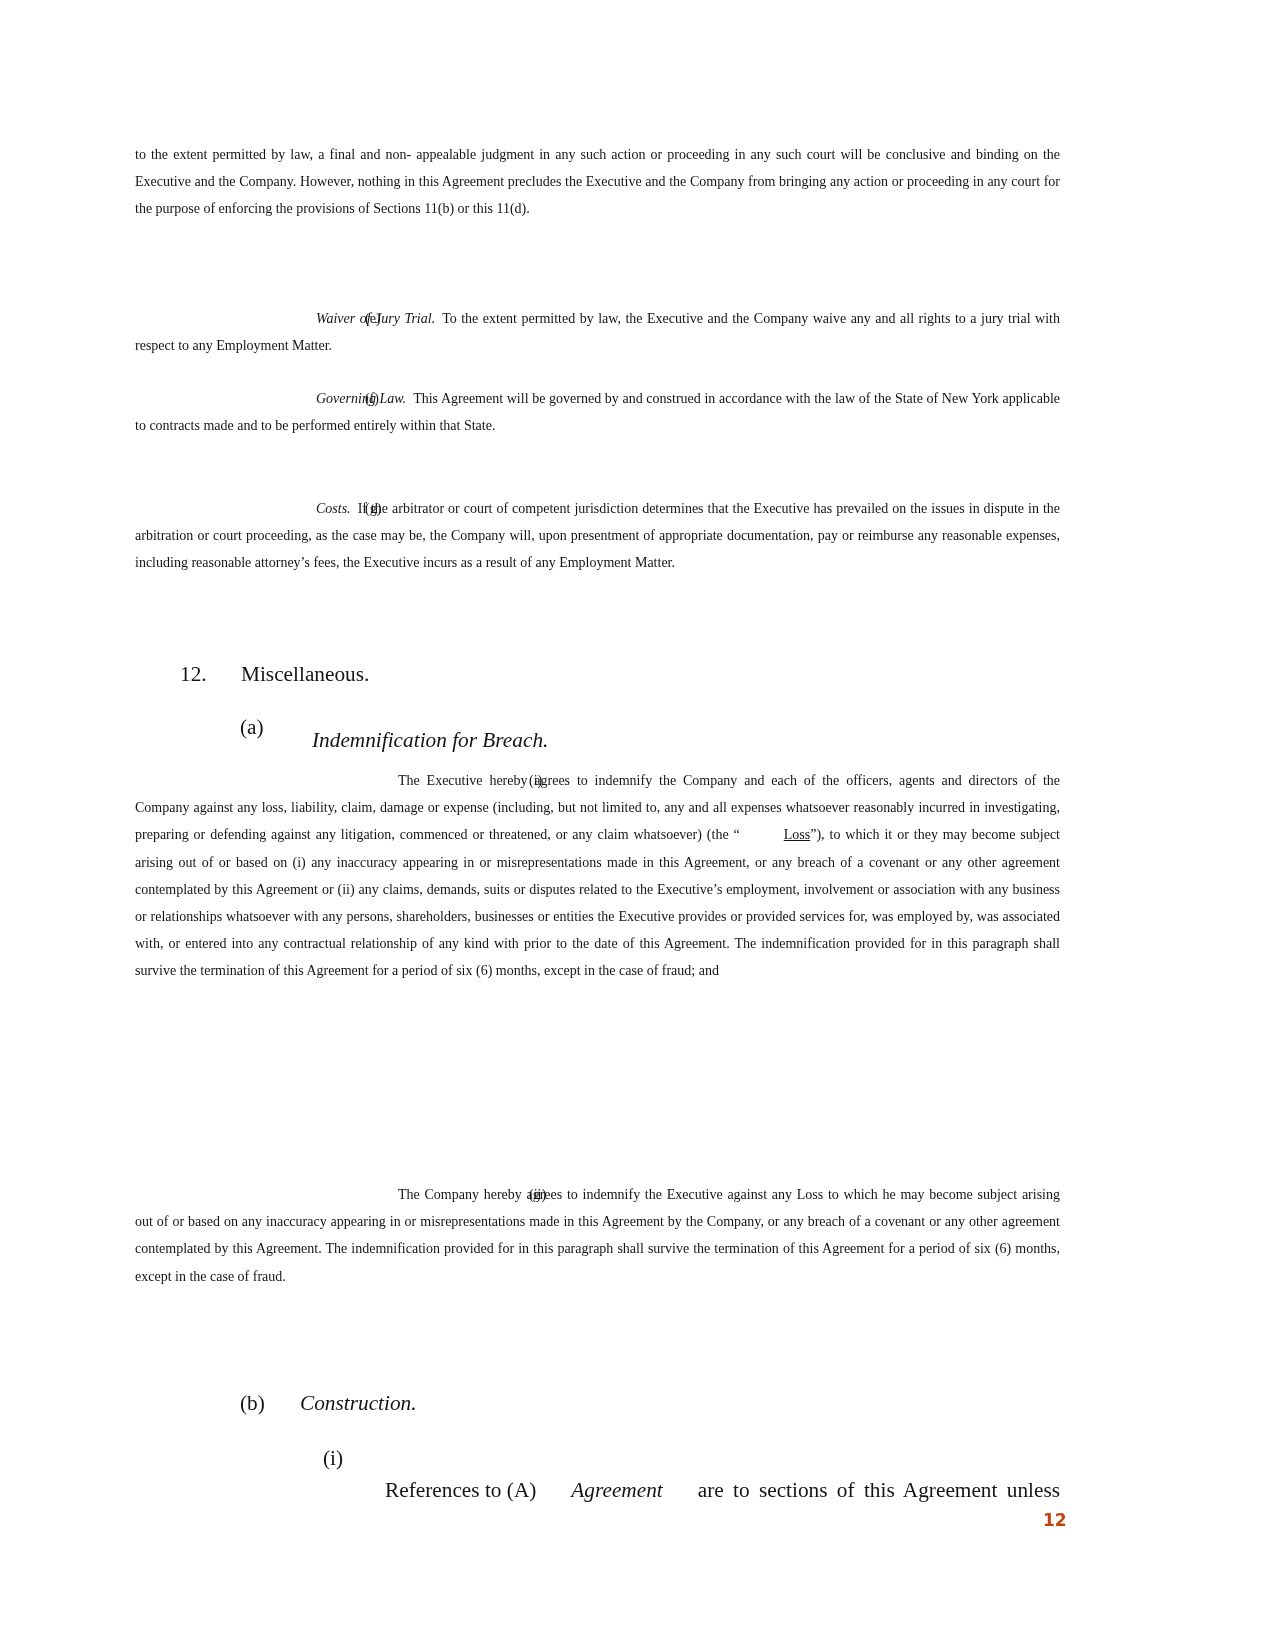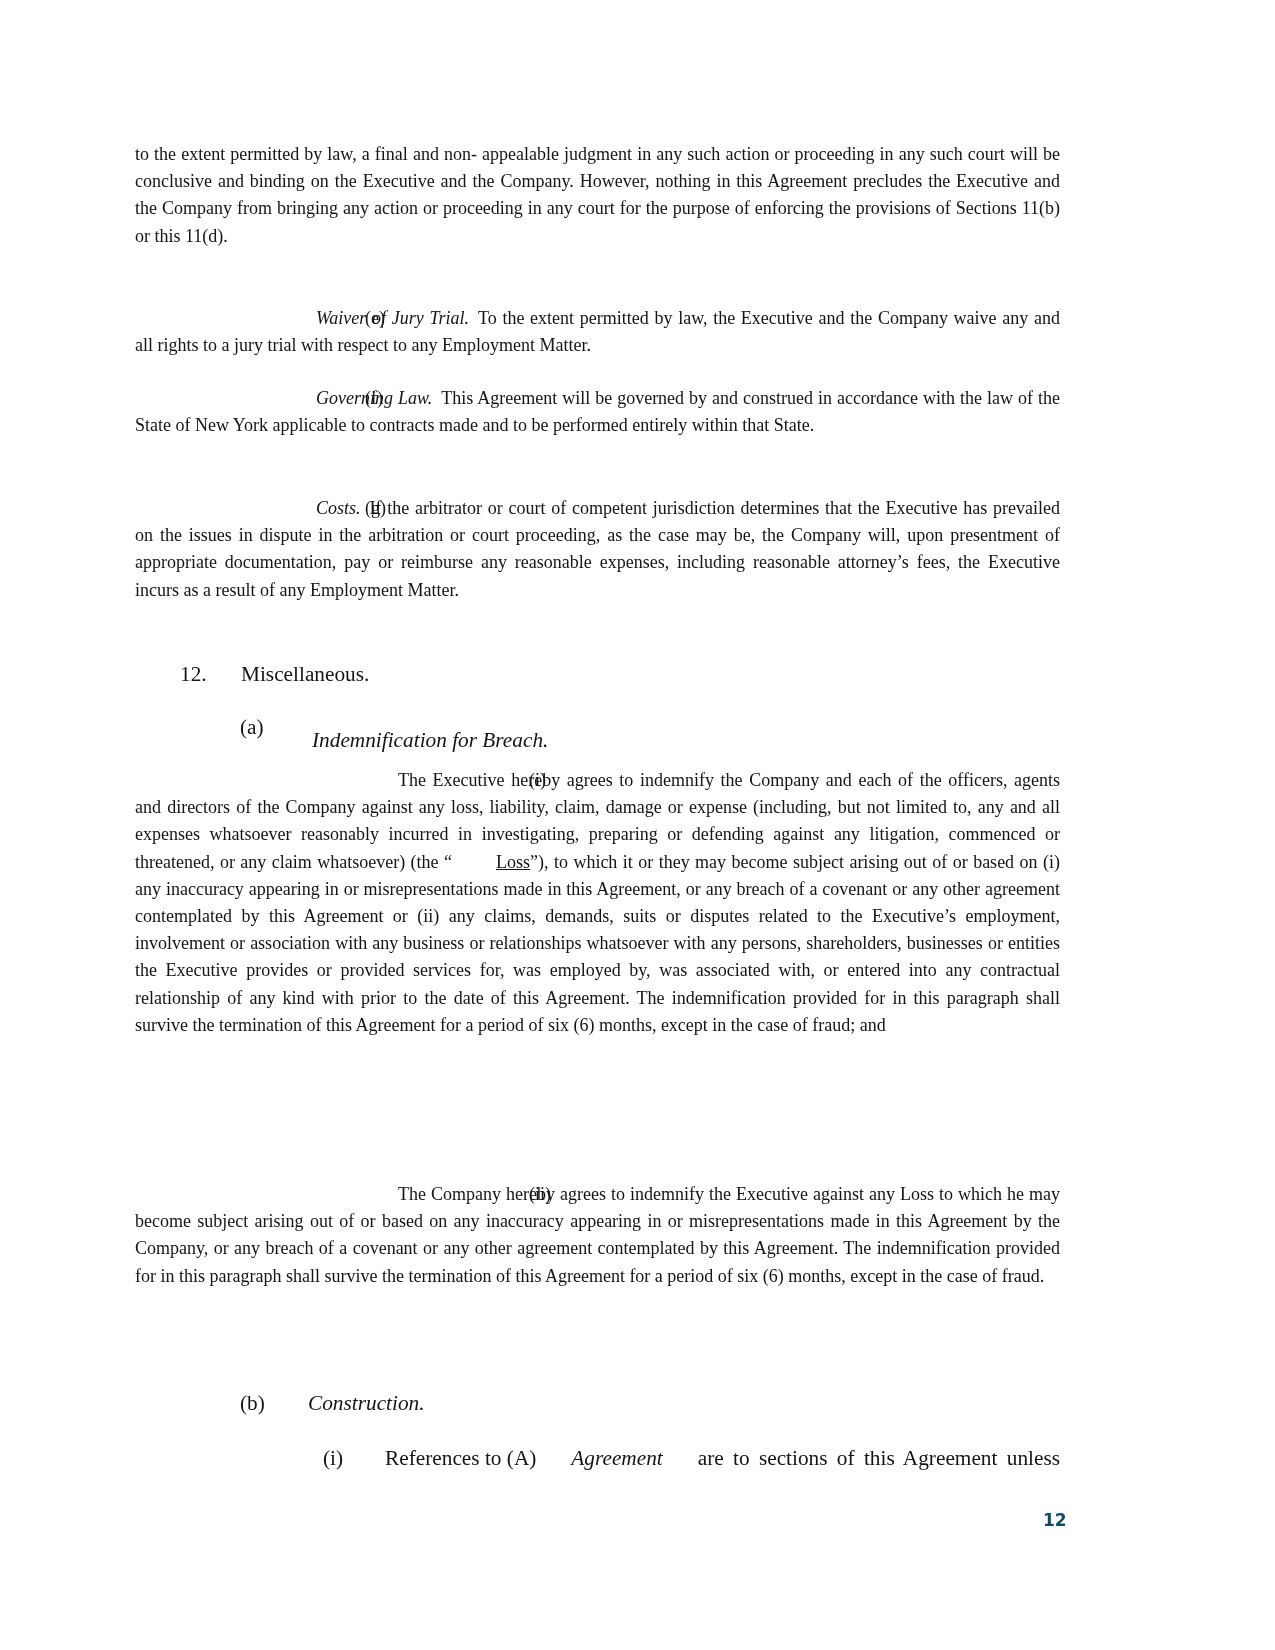--- a/index.html
+++ b/index.html
@@ -4,38 +4,38 @@
   <style>
     html, body { margin: 0; padding: 0; background: #ffffff; }
     body {
       width: 1275px; height: 1650px; position: relative; overflow: hidden;
       font-family: "Liberation Serif", "DejaVu Serif", serif;
       color: #141414;
     }
     .page { position: absolute; left: 0; top: 0; width: 1275px; height: 1650px; background: #fff; }
     .para {
       position: absolute; left: 135px; width: 925px;
-      font-size: 18px; line-height: 27.2px;
+      font-size: 14px; line-height: 27.2px;
       text-align: justify; text-align-last: left;
       margin: 0;
     }
     .indent-1 { text-indent: 115px; }
     .indent-2 { text-indent: 197px; }
     .label { display: inline-block; }
     .ital { font-style: italic; }
     .bold { font-weight: normal; }
     .u { text-decoration: underline; margin-left: 44px; }
     .heading-line {
       position: absolute; font-size: 21.3px; line-height: 27px; white-space: nowrap;
     }
     .num { position: absolute; }
     .page-number {
       position: absolute; left: 1043px; top: 1510px;
       font-family: "DejaVu Sans", "Liberation Sans", sans-serif;
-      font-size: 17px; font-weight: bold; color: #0c4a6e;
+      font-size: 17px; font-weight: bold; color: #c2410c;
     }
   </style>
 </head>
 <body>
 
 <div class="page">
 
   <p class="para" style="top:141px;">to the extent permitted by law, a final and non- appealable judgment in any such action or proceeding in any such court will be conclusive and binding on the Executive and the Company. However, nothing in this Agreement precludes the Executive and the Company from bringing any action or proceeding in any court for the purpose of enforcing the provisions of Sections 11(b) or this 11(d).</p>
 
   <p class="para indent-1" style="top:305px;"><span class="label" style="width:66px;">(e)</span><span class="ital">Waiver of Jury Trial.</span> <span>To the extent permitted by law, the Executive and the Company waive any and all rights to a jury trial with respect to any Employment Matter.</span></p>
@@ -53,26 +53,26 @@
     <span class="num" style="left:0;">(a)</span>
     <span class="num ital" style="left:72px;margin-top:13px;">Indemnification for Breach.</span>
   </div>
 
   <p class="para indent-2" style="top:767px;"><span class="label" style="width:66px;">(i)</span><span>The Executive hereby agrees to indemnify the Company and each of the officers, agents and directors of the Company against any loss, liability, claim, damage or expense (including, but not limited to, any and all expenses whatsoever reasonably incurred in investigating, preparing or defending against any litigation, commenced or threatened, or any claim whatsoever) (the “</span><span class="u">Loss</span><span>”), to which it or they may become subject arising out of or based on (i) any inaccuracy appearing in or misrepresentations made in this Agreement, or any breach of a covenant or any other agreement contemplated by this Agreement or (ii) any claims, demands, suits or disputes related to the Executive’s employment, involvement or association with any business or relationships whatsoever with any persons, shareholders, businesses or entities the Executive provides or provided services for, was employed by, was associated with, or entered into any contractual relationship of any kind with prior to the date of this Agreement. The indemnification provided for in this paragraph shall survive the termination of this Agreement for a period of six (6) months, except in the case of fraud; and</span></p>
 
   <p class="para indent-2" style="top:1181px;"><span class="label" style="width:66px;">(ii)</span><span>The Company hereby agrees to indemnify the Executive against any Loss to which he may become subject arising out of or based on any inaccuracy appearing in or misrepresentations made in this Agreement by the Company, or any breach of a covenant or any other agreement contemplated by this Agreement.  The indemnification provided for in this paragraph shall survive the termination of this Agreement for a period of six (6) months, except in the case of fraud.</span></p>
 
   <div class="heading-line" style="left:240px; top:1390px;">
     <span class="num" style="left:0;">(b)</span>
-    <span class="num ital" style="left:68px;">Construction.</span>
+    <span class="num ital" style="left:60px;">Construction.</span>
   </div>
 
   <div class="heading-line" style="left:323px; top:1445px; width:737px;">
     <span class="num" style="left:0;">(i)</span>
-    <span class="num" style="left:62px; width:675px; display:flex; justify-content:space-between;">
+    <span class="num" style="left:62px; width:675px; display:flex; justify-content:space-between;margin-top:32px;">
       <span>References to (A)</span>
       <span class="ital">Agreement</span>
       <span style="word-spacing:4px;">are to sections of this Agreement unless</span>
     </span>
   </div>
 
   <div class="page-number">12</div>
 </div>
 
 </body></html>

